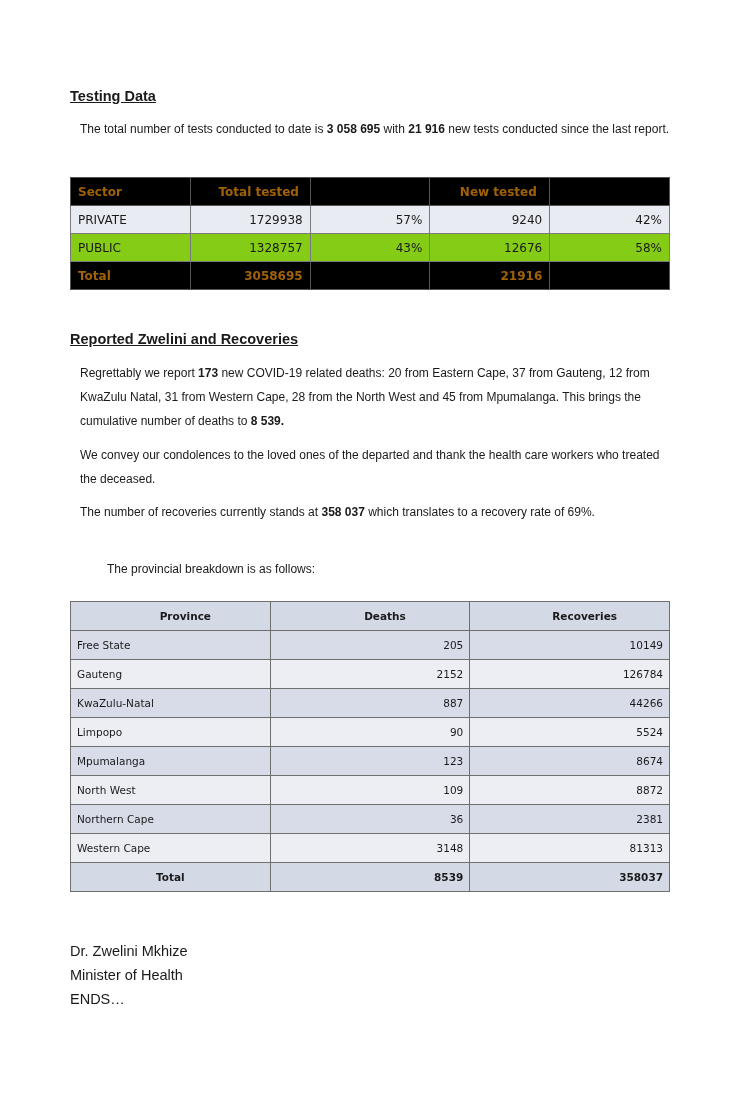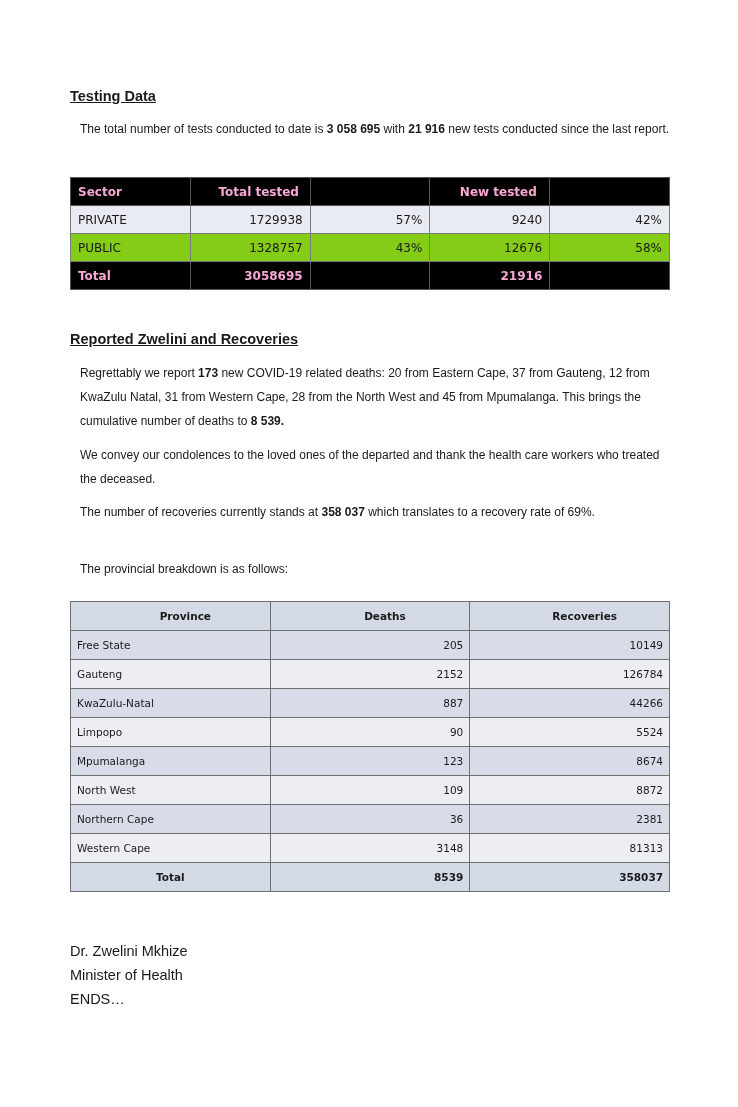--- a/index.html
+++ b/index.html
@@ -8,21 +8,21 @@
     .page { position: absolute; left: 70px; top: 0; width: 600px; }
     .heading { position: absolute; left: 0; font-weight: bold; font-size: 14.5px; text-decoration: underline; }
     .para { position: absolute; left: 10px; width: 598px; font-size: 12px; line-height: 24px; }
     .para b { font-weight: bold; }
 
     table { border-collapse: collapse; position: absolute; left: 0; font-family: "DejaVu Sans", sans-serif; }
 
     
     #testing-table { top: 177px; width: 600px; font-size: 12px; }
     #testing-table td { border: 1px solid #7a7a7a; height: 27px; padding: 0 7px; }
-    #testing-table tr.dark td { background: #000; color: #f9a8d4; font-weight: bold; border-color: #555; margin-top: 32px; }
+    #testing-table tr.dark td { background: #000; color: #a16207; font-weight: bold; border-color: #555; margin-top: 32px; }
     #testing-table tr.light td { background: #e9ebf2; }
     #testing-table tr.mid td { background: #84cc16; }
     #testing-table td.num { text-align: right; }
     #testing-table td.center { text-align: center; padding-left: 24px; }
 
     
     #province-table { top: 601px; width: 600px; font-size: 10.5px; }
     #province-table td, #province-table th { border: 1px solid #6f6f6f; height: 28px; padding: 0 6px; }
     #province-table th { background: #d4d9e6; font-weight: bold; text-align: center; padding-left: 36px; }
     #province-table tr.odd td { background: #eceef4; }
@@ -83,21 +83,21 @@
     </table>
 
   <div class="heading" style="top:331px;">Reported Zwelini and Recoveries</div>
 
   <div class="para" style="top:361px;"><span>Regrettably we report </span><b>173</b><span> new COVID-19 related deaths: 20 from Eastern Cape, 37 from Gauteng, 12 from KwaZulu Natal, 31 from Western Cape, 28 from the North West and 45 from Mpumalanga. This brings the cumulative number of deaths to </span><b>8 539.</b></div>
 
   <div class="para" style="top:443px;">We convey our condolences to the loved ones of the departed and thank the health care workers who treated the deceased.</div>
 
   <div class="para" style="top:500px;"><span>The number of recoveries currently stands at </span><b>358 037</b><span> which translates to a recovery rate of 69%.</span></div>
 
-  <div class="para" style="top:557px;">The provincial breakdown is as follows:</div>
+  <div class="para" style="top:557px;margin-left:27px;">The provincial breakdown is as follows:</div>
 
   <table id="province-table">
     <colgroup>
         <col style="width:200px">
         <col style="width:200px">
         <col style="width:200px">
       </colgroup>
     <tbody>
         <tr>
       <th>Province</th>

